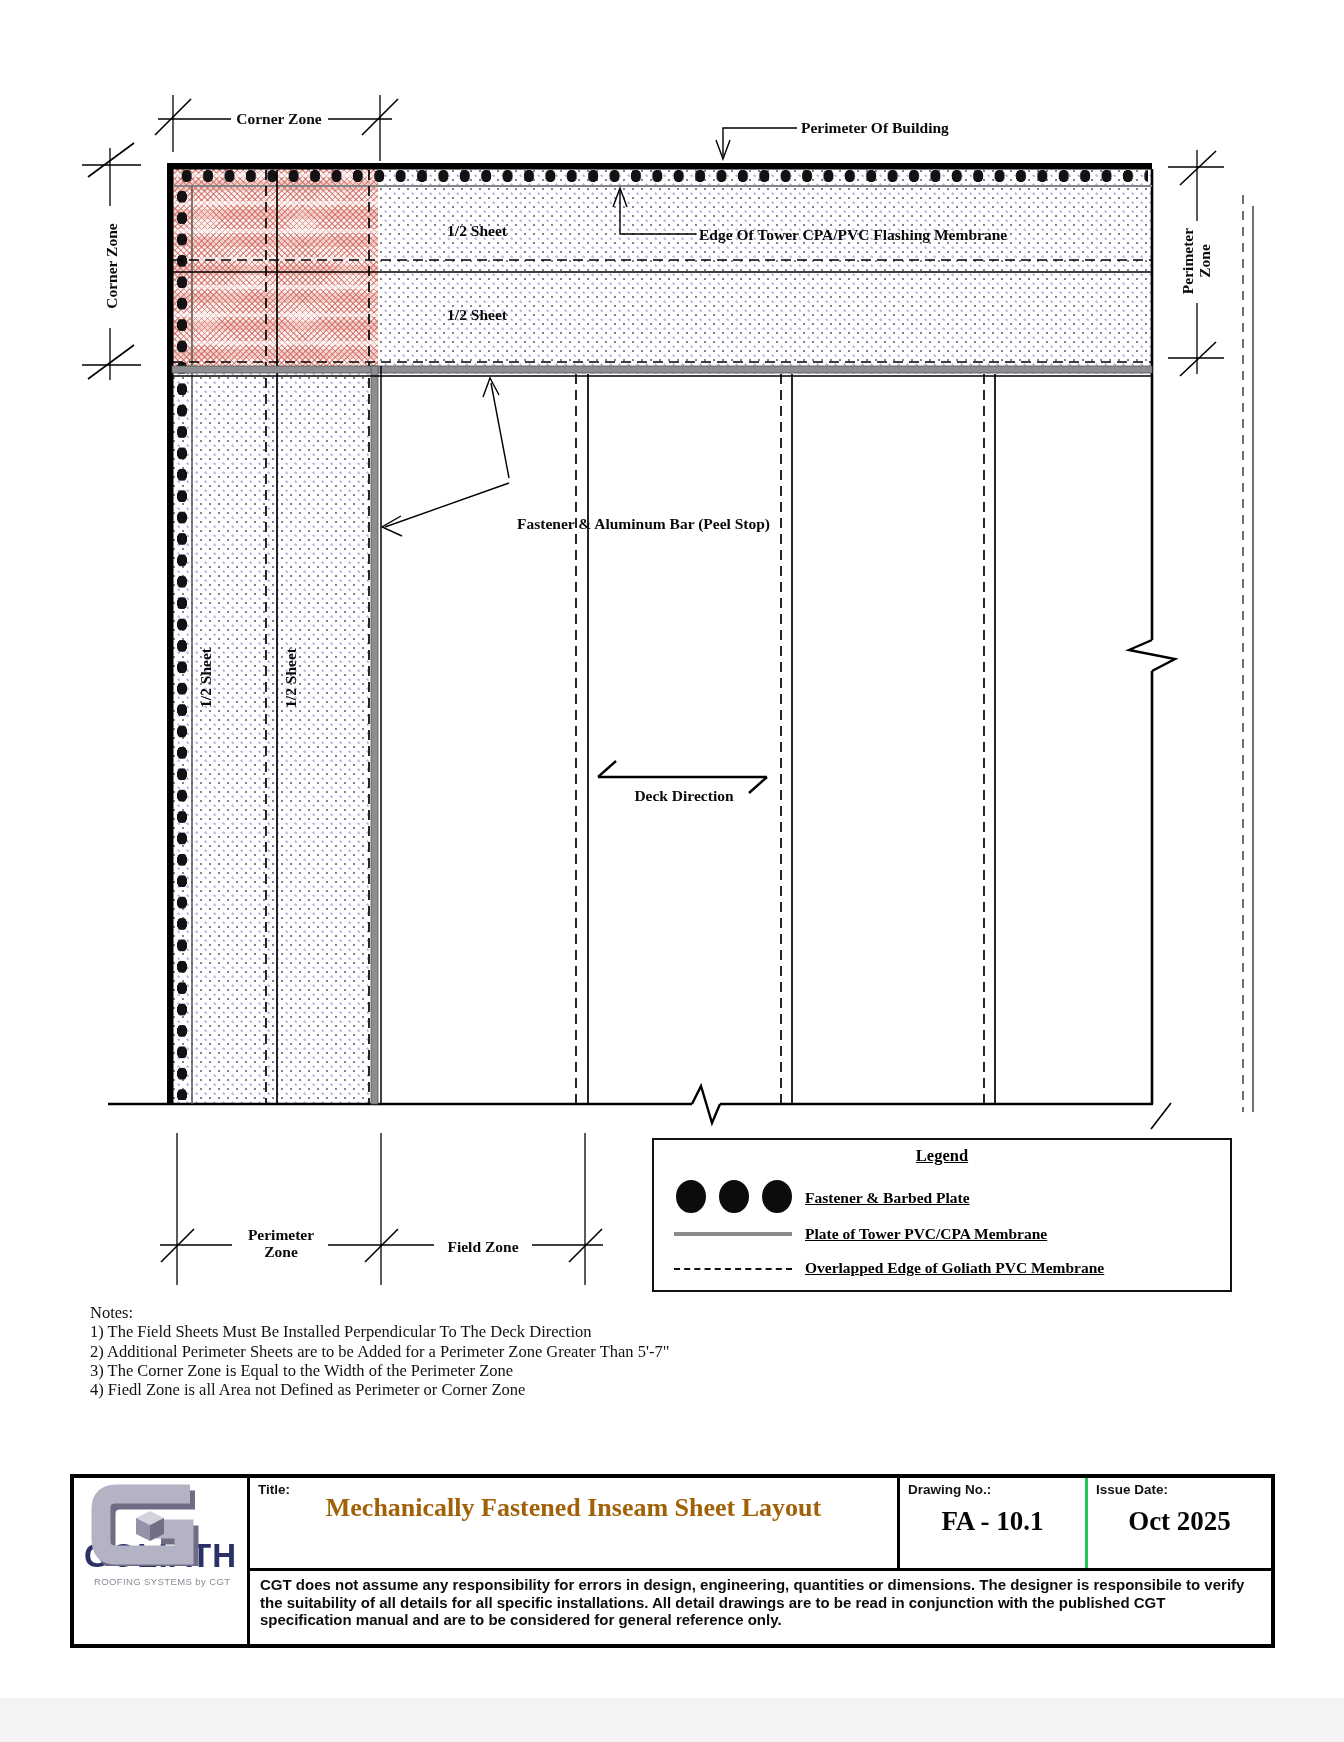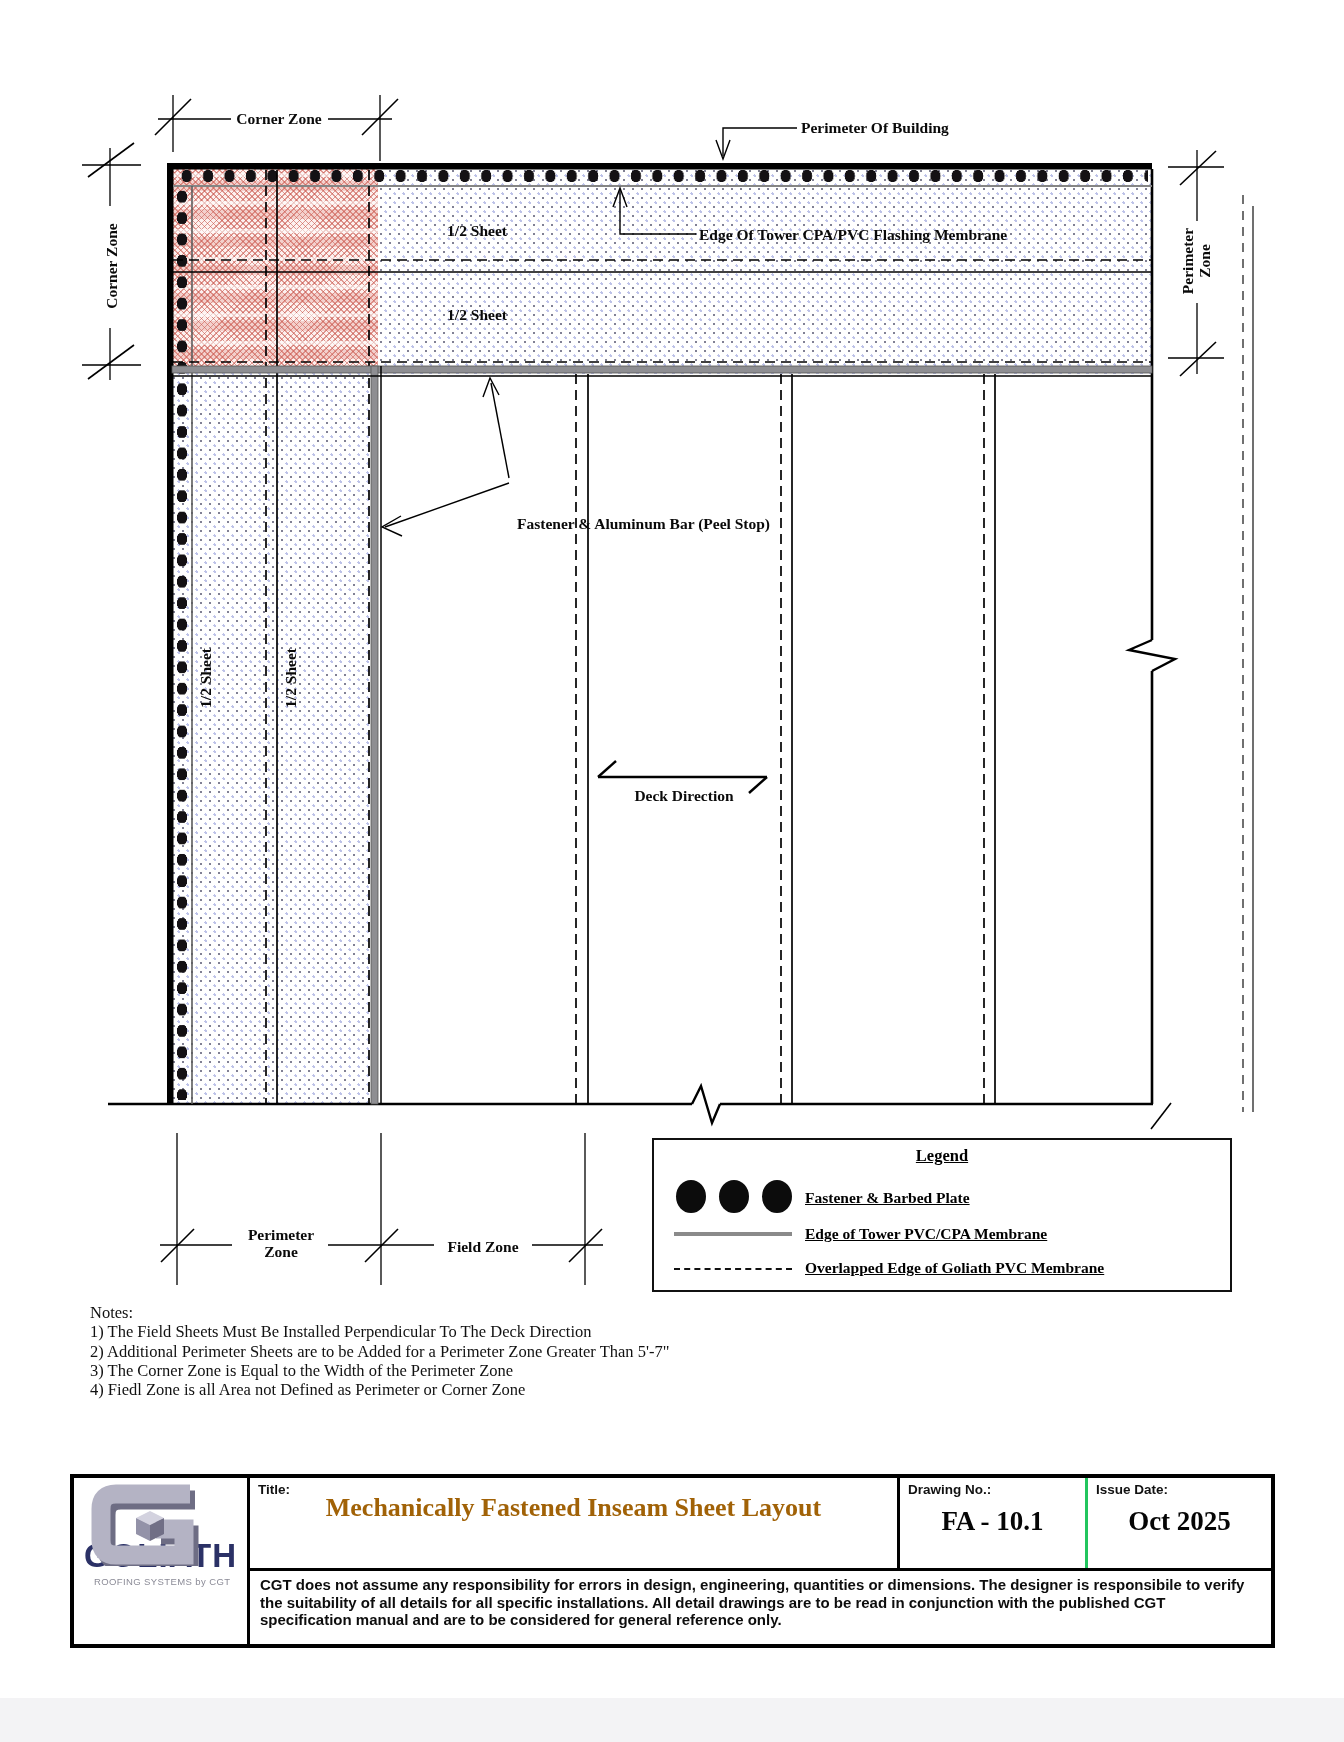--- a/index.html
+++ b/index.html
@@ -186,21 +186,21 @@
   </div>
   <div class="lbl c" style="left:428px;top:1238px;width:110px;">Field Zone</div>
 
   <div class="legend-box">
     <div class="legend-title">Legend</div>
     <div style="position:absolute;left:22px;top:40px;">
       <span class="ldot"></span><span class="ldot"></span><span class="ldot"></span>
     </div>
     <div class="legend-label" style="left:151px;top:49px;">Fastener &amp; Barbed Plate</div>
     <div class="lline" style="top:92px;"></div>
-    <div class="legend-label" style="left:151px;top:85px;">Edge of Tower PVC/CPA Membrane</div>
+    <div class="legend-label" style="left:151px;top:85px;">Plate of Tower PVC/CPA Membrane</div>
     <div class="ldash" style="top:128px;"></div>
     <div class="legend-label" style="left:151px;top:119px;">Overlapped Edge of Goliath PVC Membrane</div>
   </div>
 
   <div class="notes">
     <div>Notes:</div>
     <div>1) The Field Sheets Must Be Installed Perpendicular To The Deck Direction</div>
     <div>2) Additional Perimeter Sheets are to be Added for a Perimeter Zone Greater Than 5'-7"</div>
     <div>3) The Corner Zone is Equal to the Width of the Perimeter Zone</div>
     <div>4) Fiedl Zone is all Area not Defined as Perimeter or Corner Zone</div>

